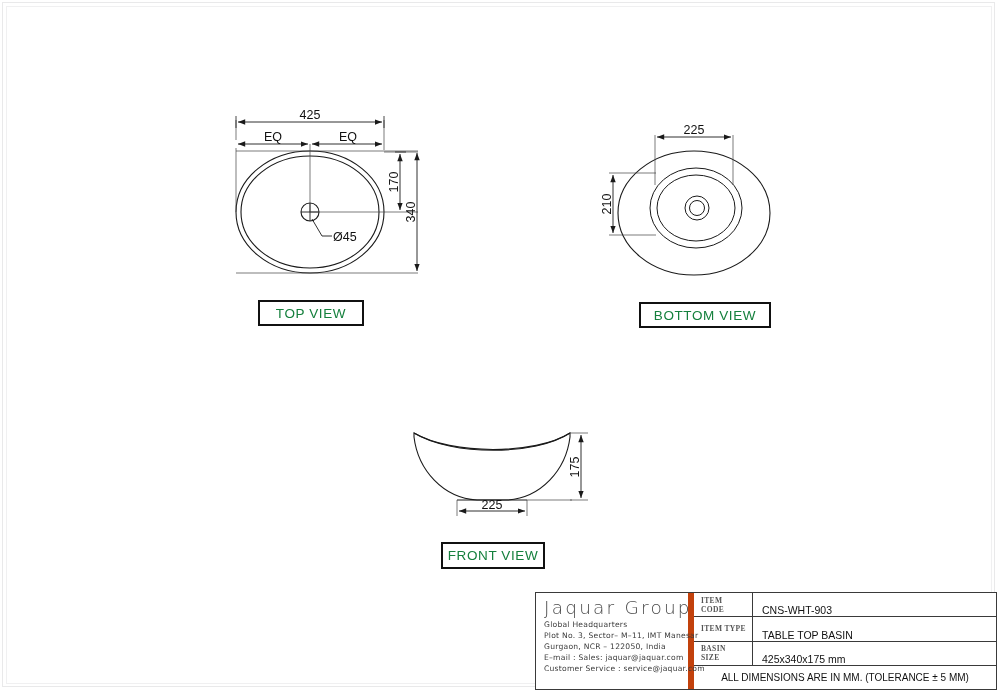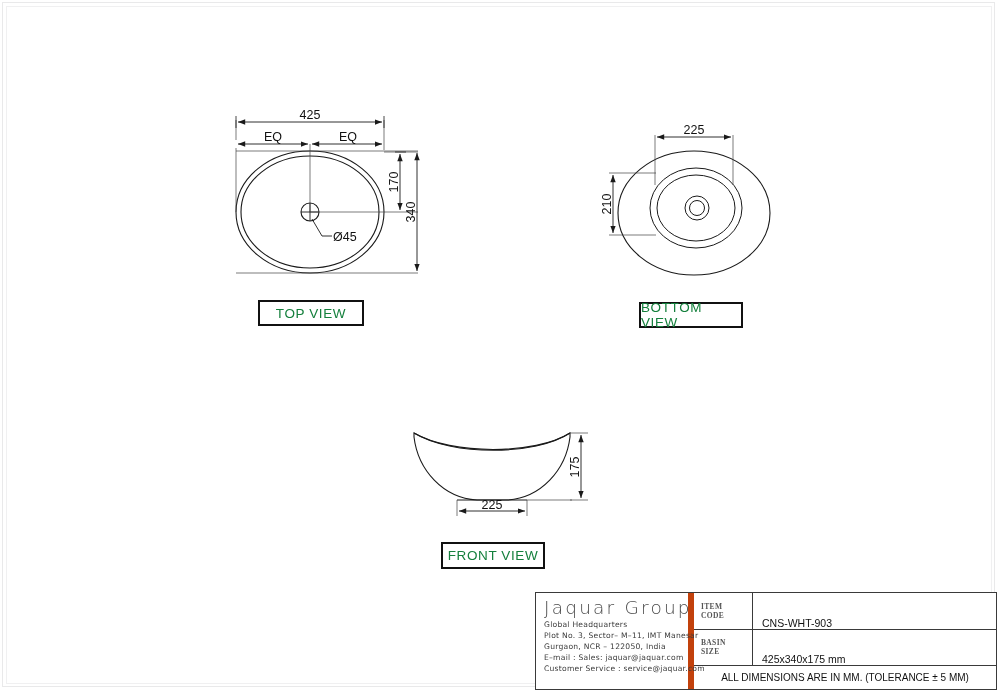--- a/index.html
+++ b/index.html
@@ -52,21 +52,21 @@
     display: flex;
     align-items: center;
     justify-content: center;
     font-size: 13.5px;
     letter-spacing: 0.6px;
     color: #15803d;
     font-family: "Liberation Sans", sans-serif;
     box-sizing: border-box;
   }
   #label-top      { left: 258px; top: 300px; width: 106px; height: 26px; }
-  #label-bottom   { left: 639px; top: 302px; width: 104px; height: 26px; }
+  #label-bottom   { left: 639px; top: 302px; width: 132px; height: 26px; }
   #label-front    { left: 441px; top: 542px; width: 104px; height: 27px; }
 
   
   #title-block {
     position: absolute;
     left: 535px;
     top: 592px;
     width: 462px;
     height: 98px;
     border: 1px solid #3a3a3a;
@@ -343,20 +343,26 @@
     <div id="tb-items-cell">
       <div id="tb-rows-wrap">
 
         <div class="tb-row">
           <div class="tb-keycell">
             <span class="tb-key">ITEM CODE</span>
           </div>
           <div class="tb-val">CNS-WHT-903</div>
         </div>
 
+        <div class="tb-row">
+          <div class="tb-keycell">
+            <span class="tb-key">ITEM TYPE</span>
+          </div>
+          <div class="tb-val">TABLE TOP BASIN</div>
+        </div>
 
         <div class="tb-row">
           <div class="tb-keycell">
             <span class="tb-key">BASIN SIZE</span>
           </div>
           <div class="tb-val">425x340x175 mm</div>
         </div>
 
       </div>
       <div id="tb-note">ALL DIMENSIONS ARE IN MM. (TOLERANCE ± 5 MM)</div>

